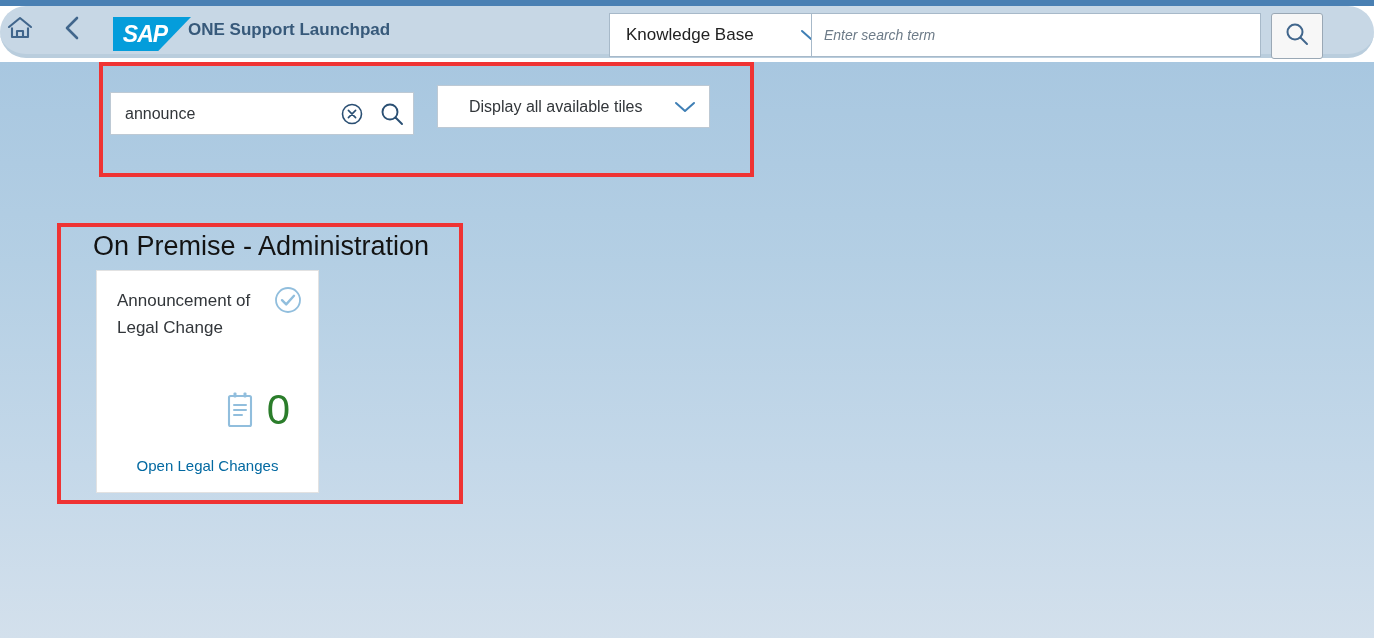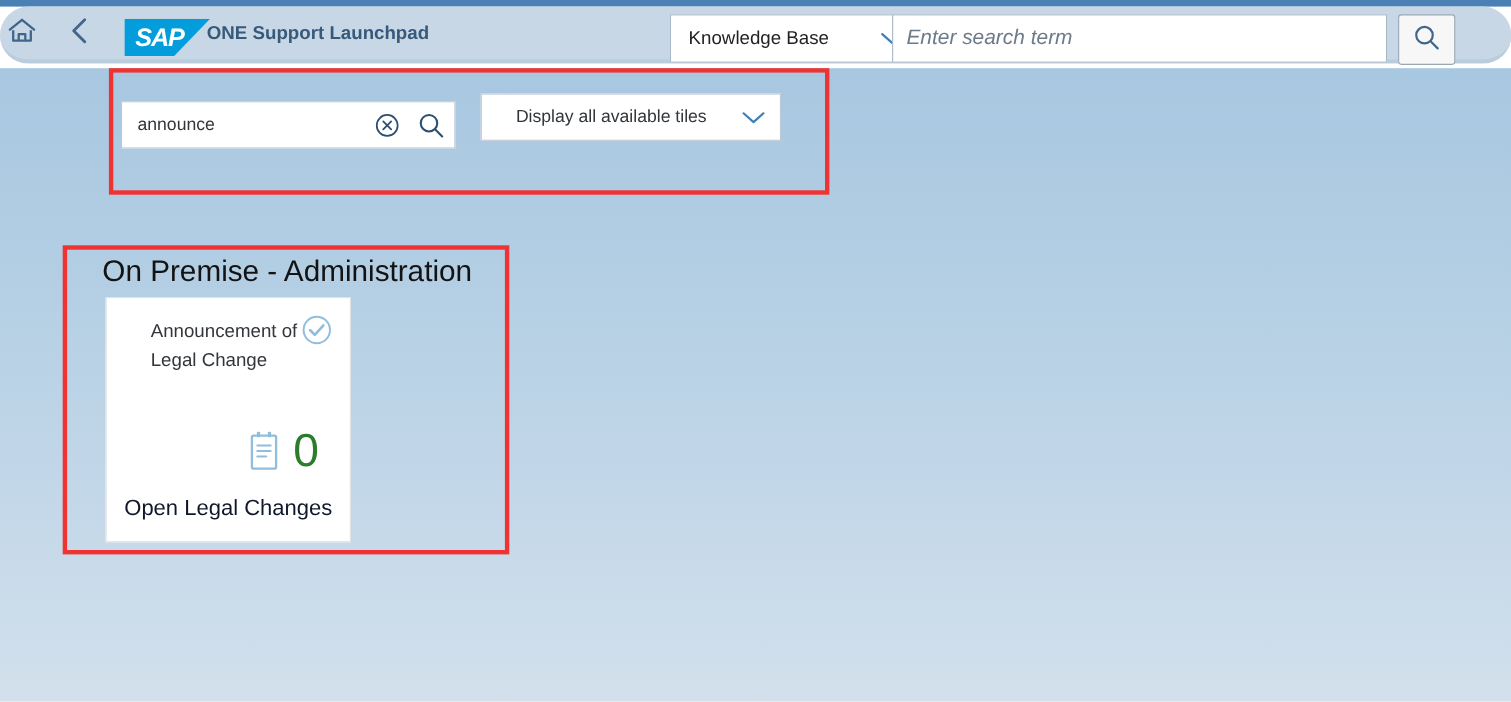--- a/index.html
+++ b/index.html
@@ -148,21 +148,21 @@
     box-sizing: border-box;
     display: flex;
     align-items: center;
   }
   .hdr-search-input {
     flex: 1;
     border: none;
     outline: none;
     background: transparent;
     padding-left: 12px;
-    font-size: 19px;
+    font-size: 14px;
     font-style: italic;
     color: #6d7b88;
     font-family: "Liberation Sans", sans-serif;
   }
   .hdr-search-input::placeholder {
     color: #6d7b88;
     font-style: italic;
     opacity: 1;
   }
   .hdr-search-btn {
@@ -272,21 +272,20 @@
   .tile {
     position: absolute;
     left: 96px;
     top: 270px;
     width: 223px;
     height: 223px;
     background: #ffffff;
     border: 1px solid #e2e2e2;
     box-sizing: border-box;
     cursor: pointer;
-    padding-left: 20px;
   }
   .tile-head {
     position: relative;
     padding: 16px 18px 0 20px;
   }
   .tile-title {
     font-size: 17px;
     line-height: 27px;
     color: #32363a;
     width: 150px;
@@ -319,22 +318,22 @@
     line-height: 42px;
     color: #2b7d2b;
     font-weight: normal;
   }
   .tile-footer {
     position: absolute;
     left: 0;
     bottom: 18px;
     width: 100%;
     text-align: center;
-    font-size: 20px;
-    color: #0f172a;
+    font-size: 15px;
+    color: #0369a1;
   }
 </style>
 </head>
 <body>
 
 <div id="app">
 
   <div class="page-bg"></div>
 
   <div class="top-strip"></div>

